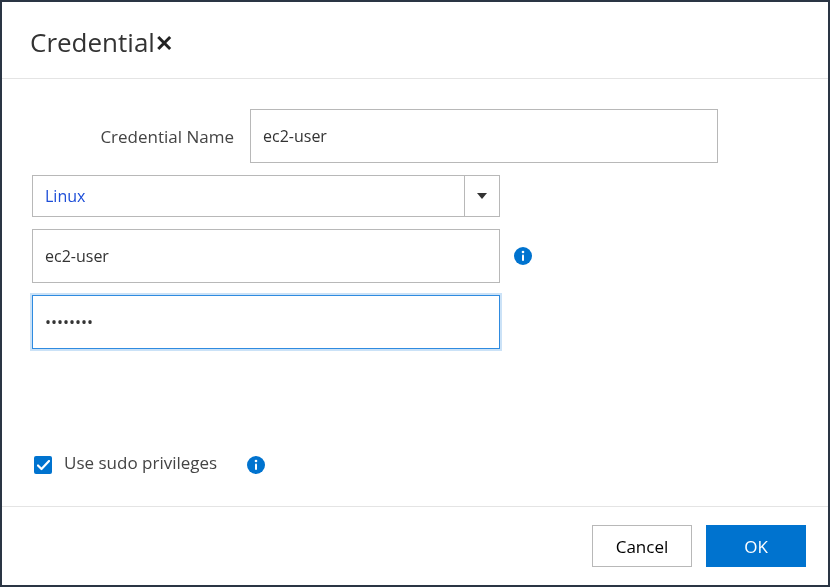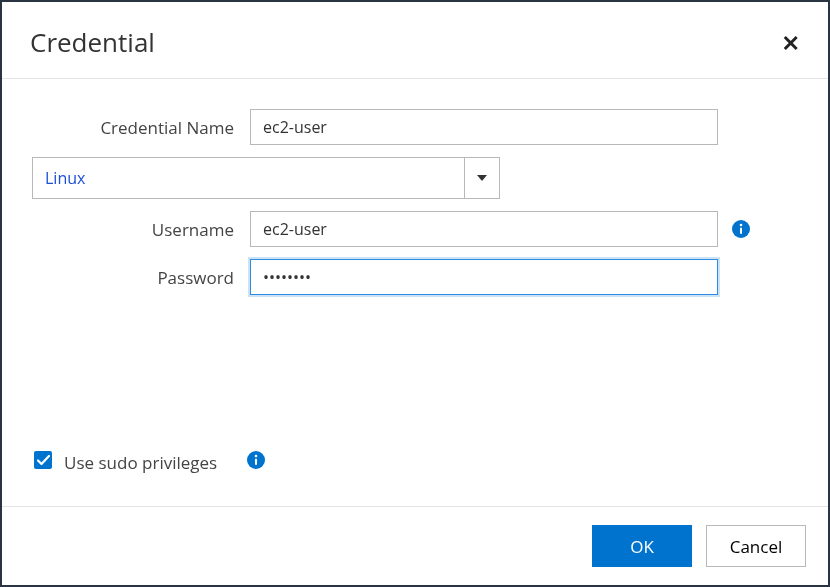--- a/index.html
+++ b/index.html
@@ -12,21 +12,20 @@
       background: #fff;
       width: 830px;
       height: 587px;
       border: 2px solid #2a3544;
       display: flex;
       flex-direction: column;
     }
     .header {
       padding: 22px 28px 18px 28px;
       display: flex;
-      justify-content: space-between;
       align-items: center;
     }
     .header-title {
       font-size: 26px;
       font-weight: 400;
       color: #333;
     }
     .close-icon {
       font-size: 22px;
       font-weight: 700;
@@ -55,21 +54,21 @@
       font-size: 17px;
       color: #444;
     }
     .form-control-wrap {
       display: flex;
       align-items: center;
       gap: 14px;
     }
     .text-input {
       width: 468px;
-      height: 36px;
+      height: 54px;
       padding: 8px 12px;
       border: 1px solid #b8b8b8;
       font-size: 16px;
       color: #333;
       font-family: inherit;
       outline: none;
     }
     .text-input.focused {
       border-color: #2f8be0;
       box-shadow: 0 0 0 2px rgba(47,139,224,0.25);
@@ -115,21 +114,21 @@
     }
     .info-icon svg {
       width: 18px;
       height: 18px;
     }
     .spacer {
       flex: 1;
     }
     .sudo-row {
       display: flex;
-      align-items: flex-start;
+      align-items: flex-end;
       gap: 12px;
       padding-left: 2px;
       padding-bottom: 12px;
     }
     .checkbox {
       width: 18px;
       height: 18px;
       background: #0073cf;
       border-radius: 2px;
       display: flex;
@@ -196,35 +195,33 @@
         <div class="select-arrow">
           <svg viewBox="0 0 10 6">
               <path d="M0 0 L5 6 L10 0 Z" fill="#333"></path>
             </svg>
         </div>
       </div>
     </div>
   </div>
 
   <div class="form-row">
-    <div class="form-label">Username</div>
     <div class="form-control-wrap">
       <input type="text" class="text-input" value="ec2-user" style="">
       <span class="info-icon">
         <svg viewBox="0 0 18 18">
             <circle cx="9" cy="9" r="9" fill="#0073cf"></circle>
             <rect x="8" y="7.5" width="2" height="6.5" fill="#fff" rx="1"></rect>
             <circle cx="9" cy="5" r="1.3" fill="#fff"></circle>
           </svg>
       </span>
     </div>
   </div>
 
   <div class="form-row">
-    <div class="form-label">Password</div>
     <div class="form-control-wrap">
       <input type="text" class="text-input focused" value="••••••••" style="">
     </div>
   </div>
 
   <div class="spacer"></div>
 
   <div class="sudo-row">
     <div class="checkbox">
       <svg viewBox="0 0 13 11">
@@ -237,15 +234,15 @@
           <circle cx="9" cy="9" r="9" fill="#0073cf"></circle>
           <rect x="8" y="7.5" width="2" height="6.5" fill="#fff" rx="1"></rect>
           <circle cx="9" cy="5" r="1.3" fill="#fff"></circle>
         </svg>
     </span>
   </div>
 
 </div>
 
 <div class="footer">
+  <button class="btn">Cancel</button>
   <button class="btn btn-primary">OK</button>
-  <button class="btn">Cancel</button>
 </div>
 
 </body></html>

